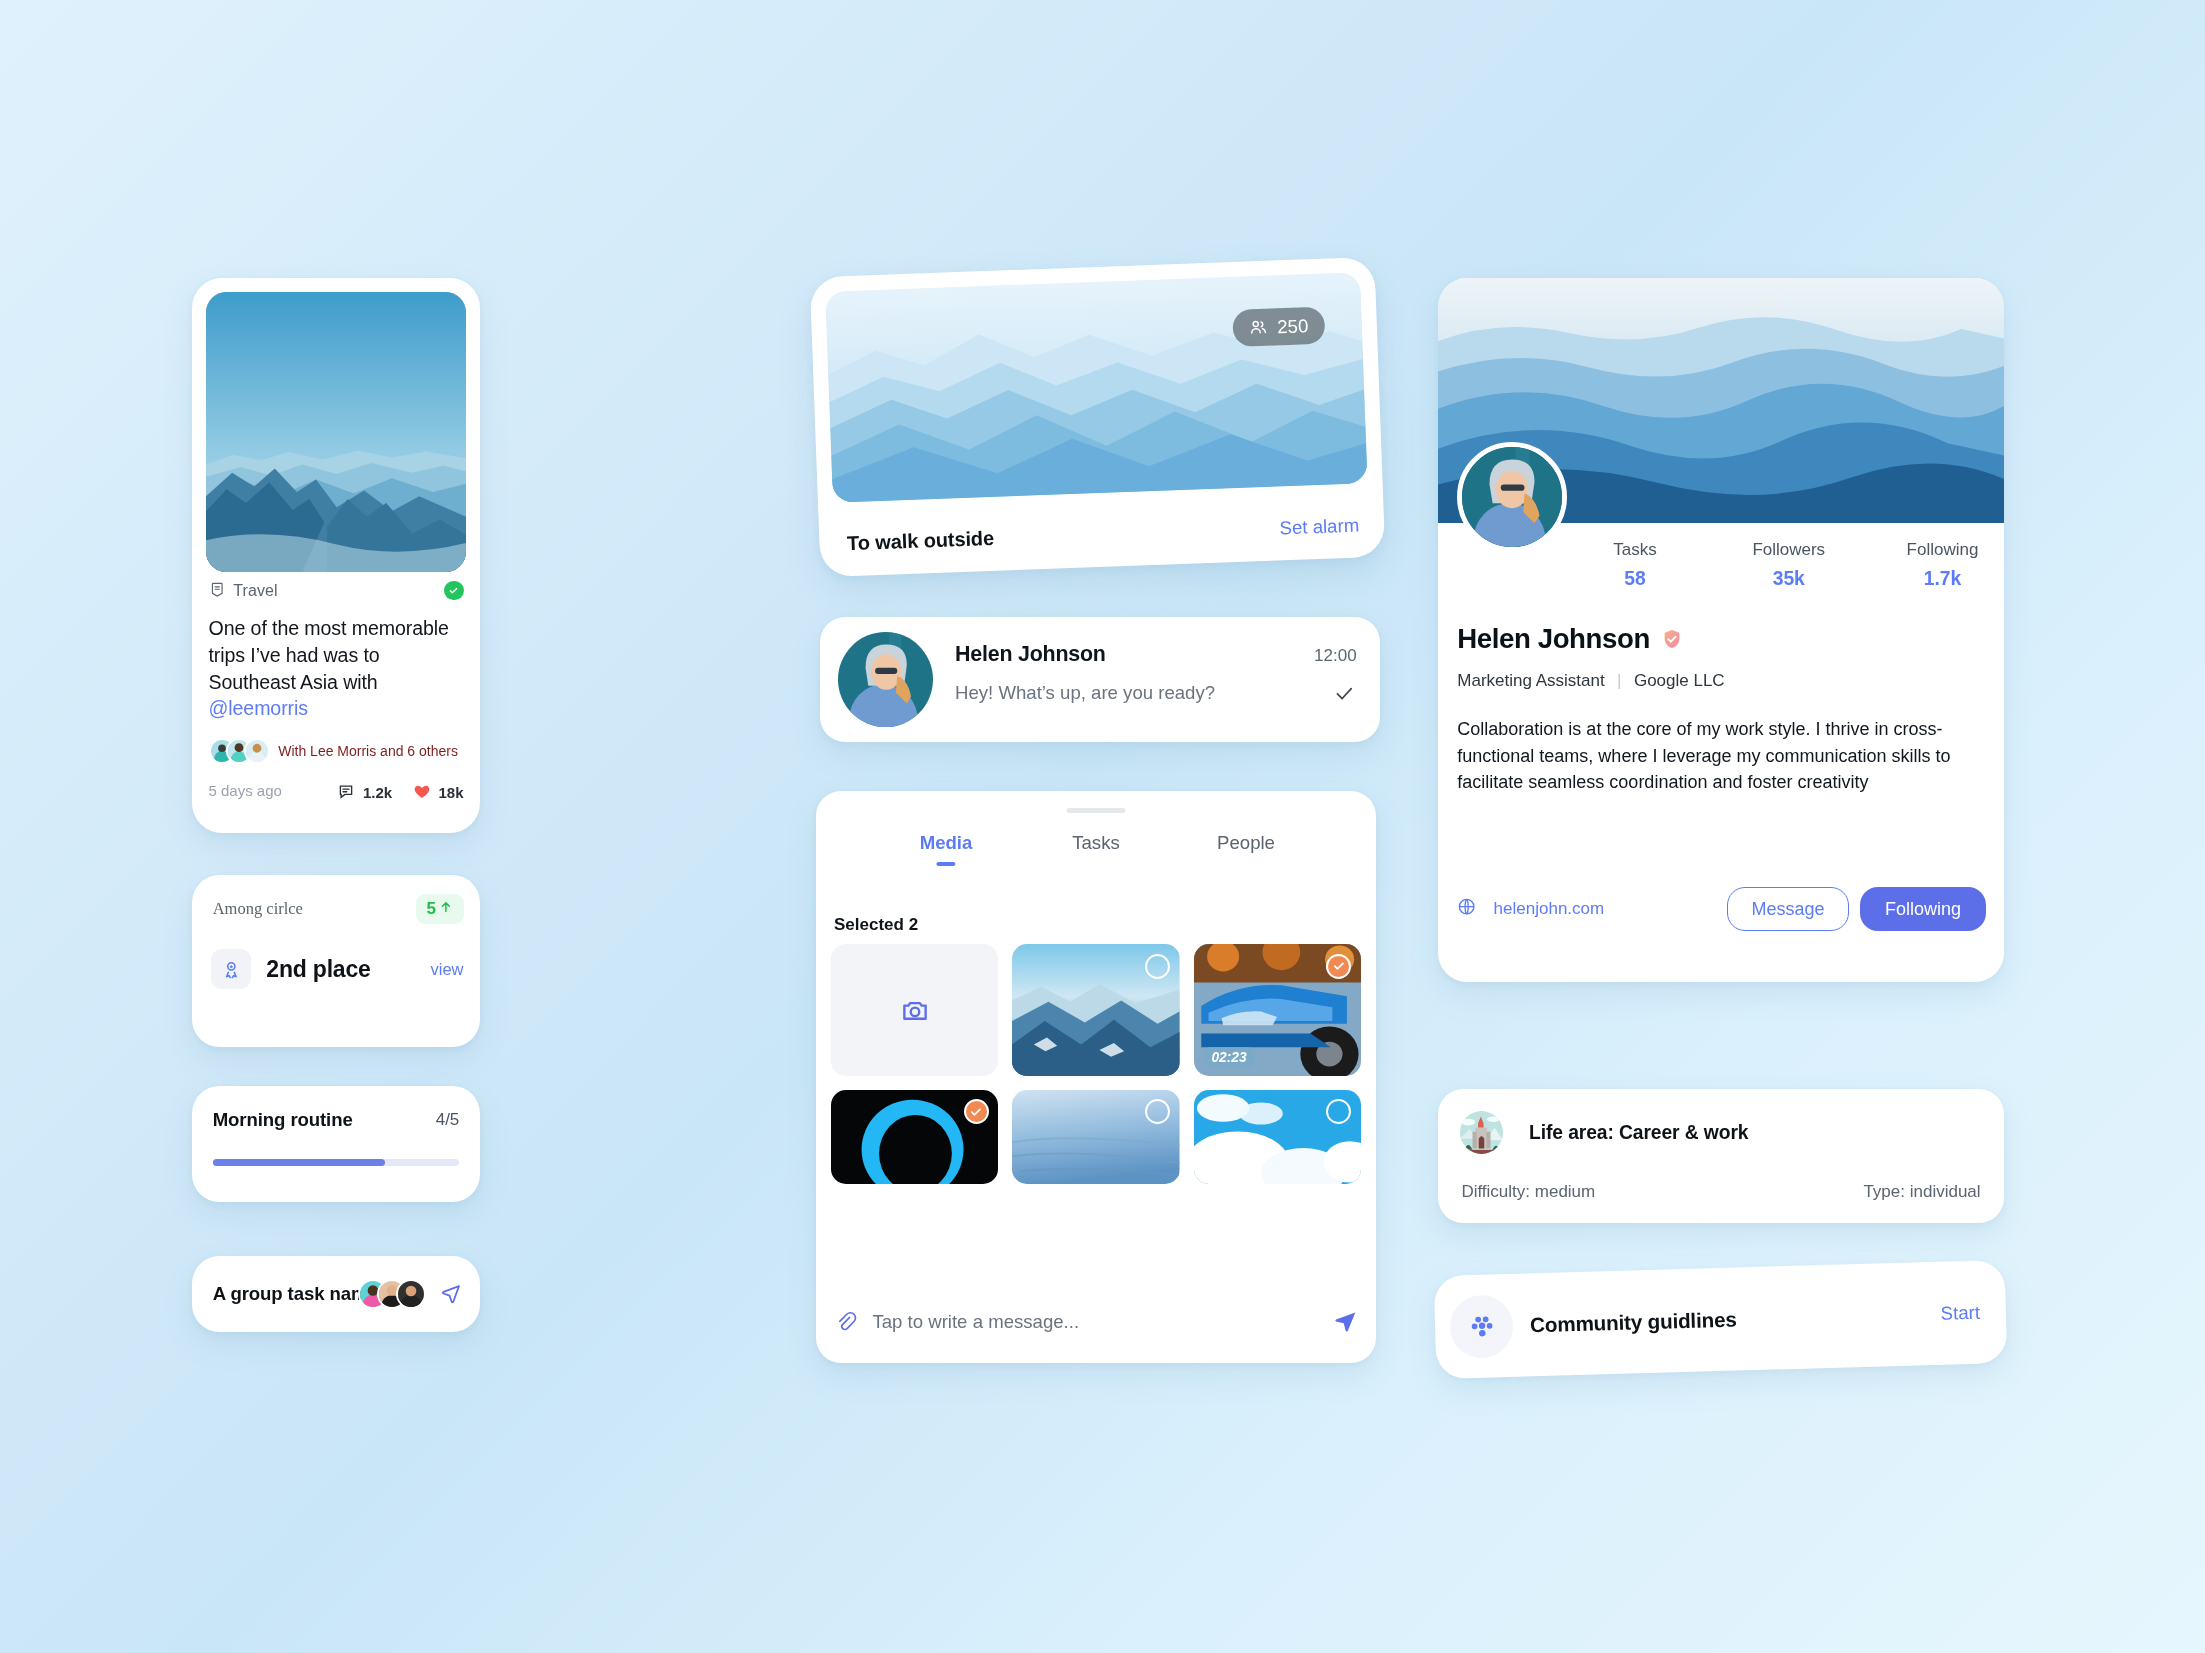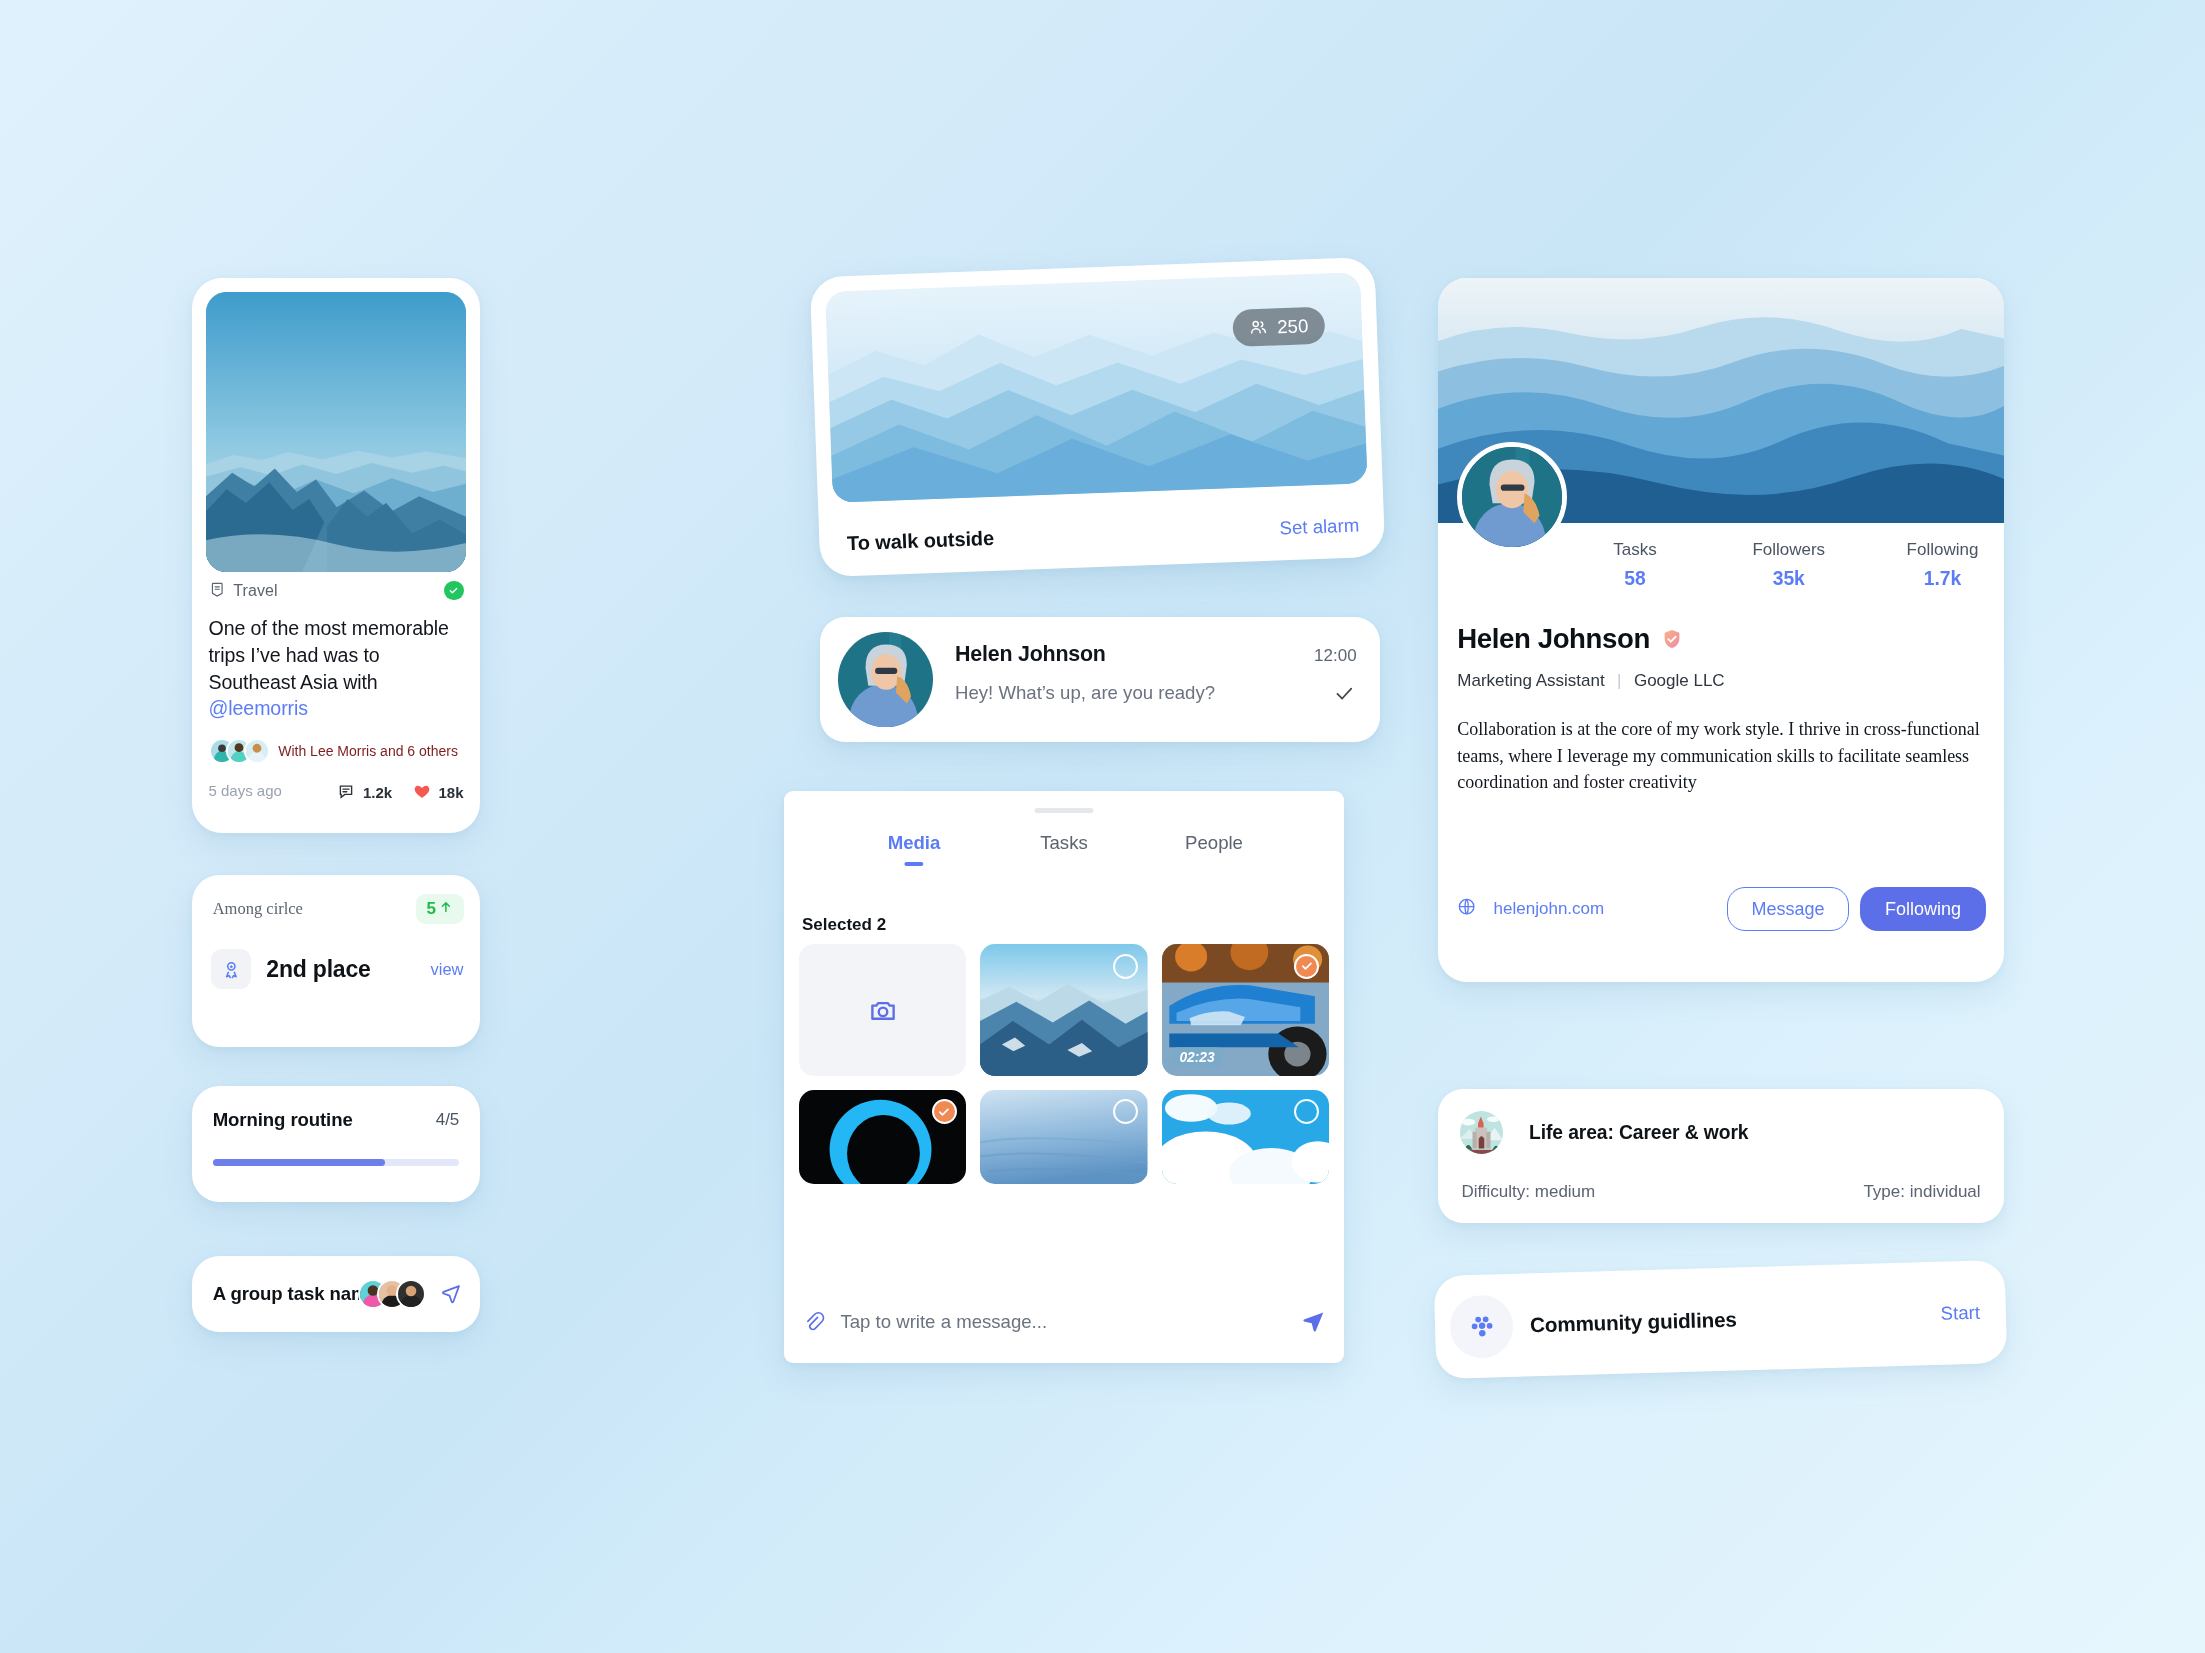--- a/index.html
+++ b/index.html
@@ -118,21 +118,21 @@
 
   #msg-card { left: 820px; top: 617px; width: 560px; height: 125px; border-radius: 25px; }
   .msg-av { position:absolute; left: 18px; top: 15px; width: 95px; height: 95px; border-radius: 50%; overflow:hidden; }
   .msg-av svg { width:100%; height:100%; display:block; }
   .msg-name { position:absolute; left: 135px; top: 25px; font-size: 21.4px; font-weight:700; color:#10151b; letter-spacing:-0.2px; }
   .msg-time { position:absolute; right: 23.4px; top: 29px; font-size: 17px; color:#5c6672; }
   .msg-text { position:absolute; left: 135px; top: 65px; font-size: 18.6px; color:#6a737f; }
   .msg-check { position:absolute; right: 25px; top: 66px; }
   .msg-check svg { width: 20.7px; height: 20.7px; display:block; }
 
-  #media-card { left: 784px; top: 791px; width: 560px; height: 572px; border-radius: 9px; }
+  #media-card { left: 816px; top: 791px; width: 560px; height: 572px; border-radius: 25px; }
   .grabber { position:absolute; left:50%; transform:translateX(-50%); top: 16.5px; width: 59px; height: 5.5px; border-radius: 2.8px; background:#e4e7ec; }
   .tabs { position:absolute; left: 0; right: 0; top: 41px; display:flex; justify-content:center; gap: 0; }
   .tab { width: 150px; text-align:center; font-size: 18.6px; color:#5b6470; position:relative; padding-bottom: 12.4px; }
   .tab.active { color:#5c7cf6; font-weight:600; }
   .tab.active::after {
     content:""; position:absolute; left:50%; transform:translateX(-50%);
     bottom:0; width: 19.3px; height: 4.8px; border-radius: 2.8px; background:#5c7cf6;
   }
   .selected-label { position:absolute; left: 18px; top: 124px; font-size: 17px; font-weight:600; color:#10151b; }
   .grid { position:absolute; left: 15px; right: 15px; top: 153px; display:grid; grid-template-columns: repeat(3, 1fr); gap: 13.8px 13.8px; }
@@ -169,21 +169,21 @@
   .pf-av svg { width:100%; height:100%; display:block; }
   .stats-row { position:absolute; left: 152px; right: 16.5px; top: 262px; display:flex; justify-content:space-between; }
   .stat-col { text-align:center; min-width: 90px; }
   .stat-k { font-size: 17px; color:#4b5560; }
   .stat-v { margin-top: 8.3px; font-size: 19.3px; font-weight:600; color:#5c7cf6; }
   .pf-name-row { position:absolute; left: 19.3px; top: 345px; display:flex; align-items:center; gap: 11px; }
   .pf-name { font-size: 27.6px; font-weight: 700; color:#0c1117; letter-spacing:-0.4px; }
   .pf-verified svg { width: 22px; height: 22px; display:block; }
   .pf-sub { position:absolute; left: 19.3px; top: 393px; display:flex; align-items:center; gap: 12.4px; font-size: 17px; color:#2e3740; }
   .pf-sub .sep { color:#c3c9d1; }
-  .pf-bio { position:absolute; left: 19.3px; right: 19.3px; top: 438px; font-size: 18px; line-height: 1.48; color:#12181f;font-family:Liberation Serif, serif; }
+  .pf-bio { position:absolute; left: 19.3px; right: 19.3px; top: 438px; font-size: 18px; line-height: 1.48; color:#12181f; }
   .pf-actions { position:absolute; left: 19.3px; right: 18px; top: 609px; display:flex; align-items:center; }
   .web { display:flex; align-items:center; gap: 17px; font-size: 17px; color:#5c7cf6; }
   .web svg { width: 19.3px; height: 19.3px; }
   .btn-ghost {
     margin-left:auto; border: 1.4px solid #5c7cf6; color:#5c7cf6; background:#fff;
     border-radius: 18px; padding: 10.3px 23.4px; font-size: 18px; font-family:inherit;
   }
   .btn-solid {
     margin-left: 11px; background:#5c6ee8; color:#fff; border:none;
     border-radius: 18px; padding: 11.7px 25px; font-size: 18px; font-family:inherit;

